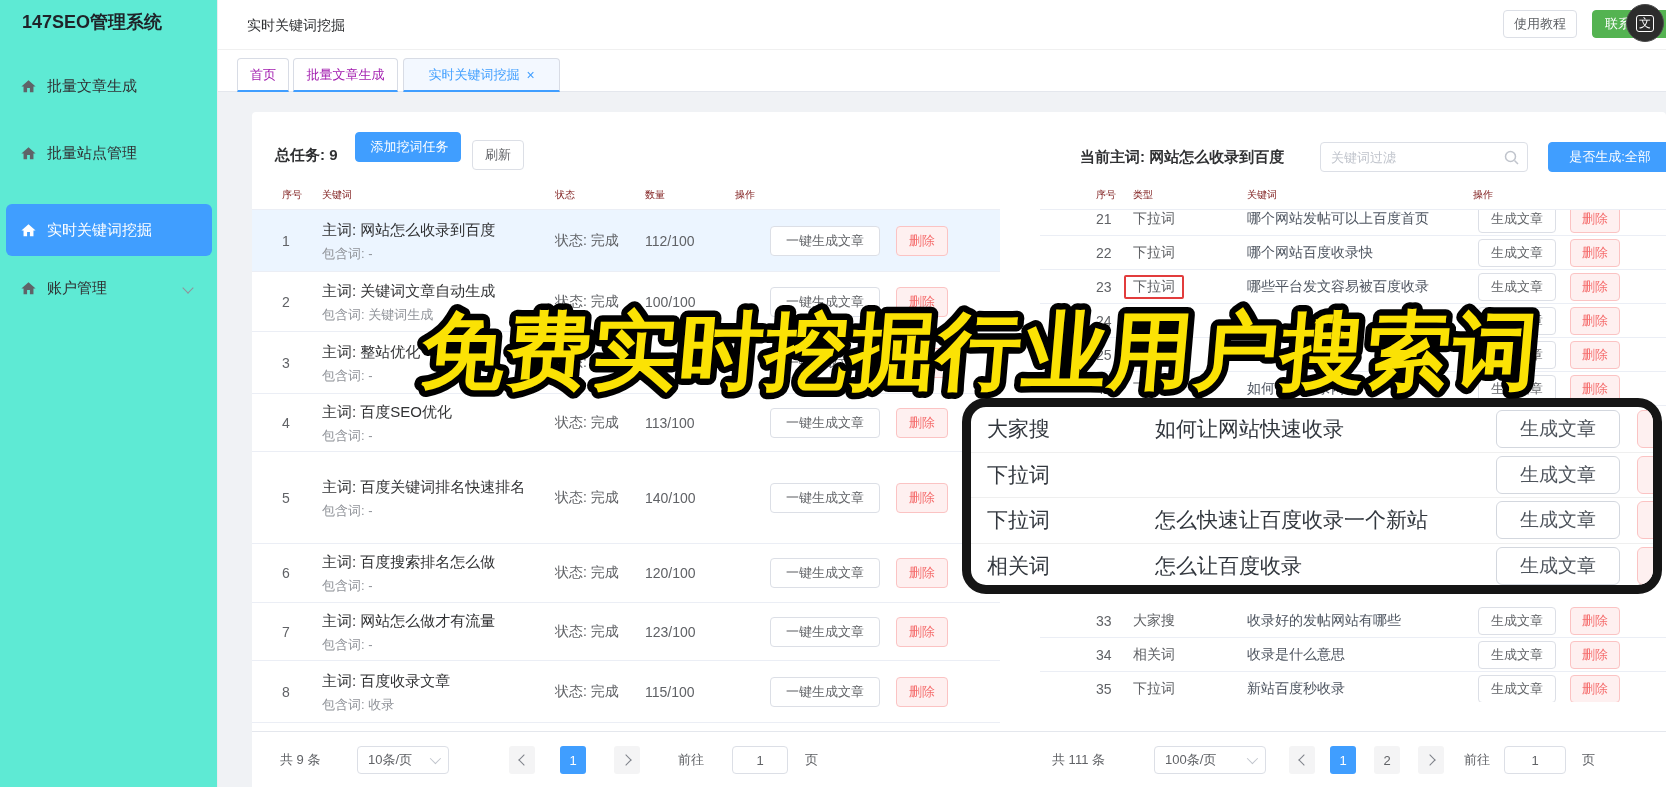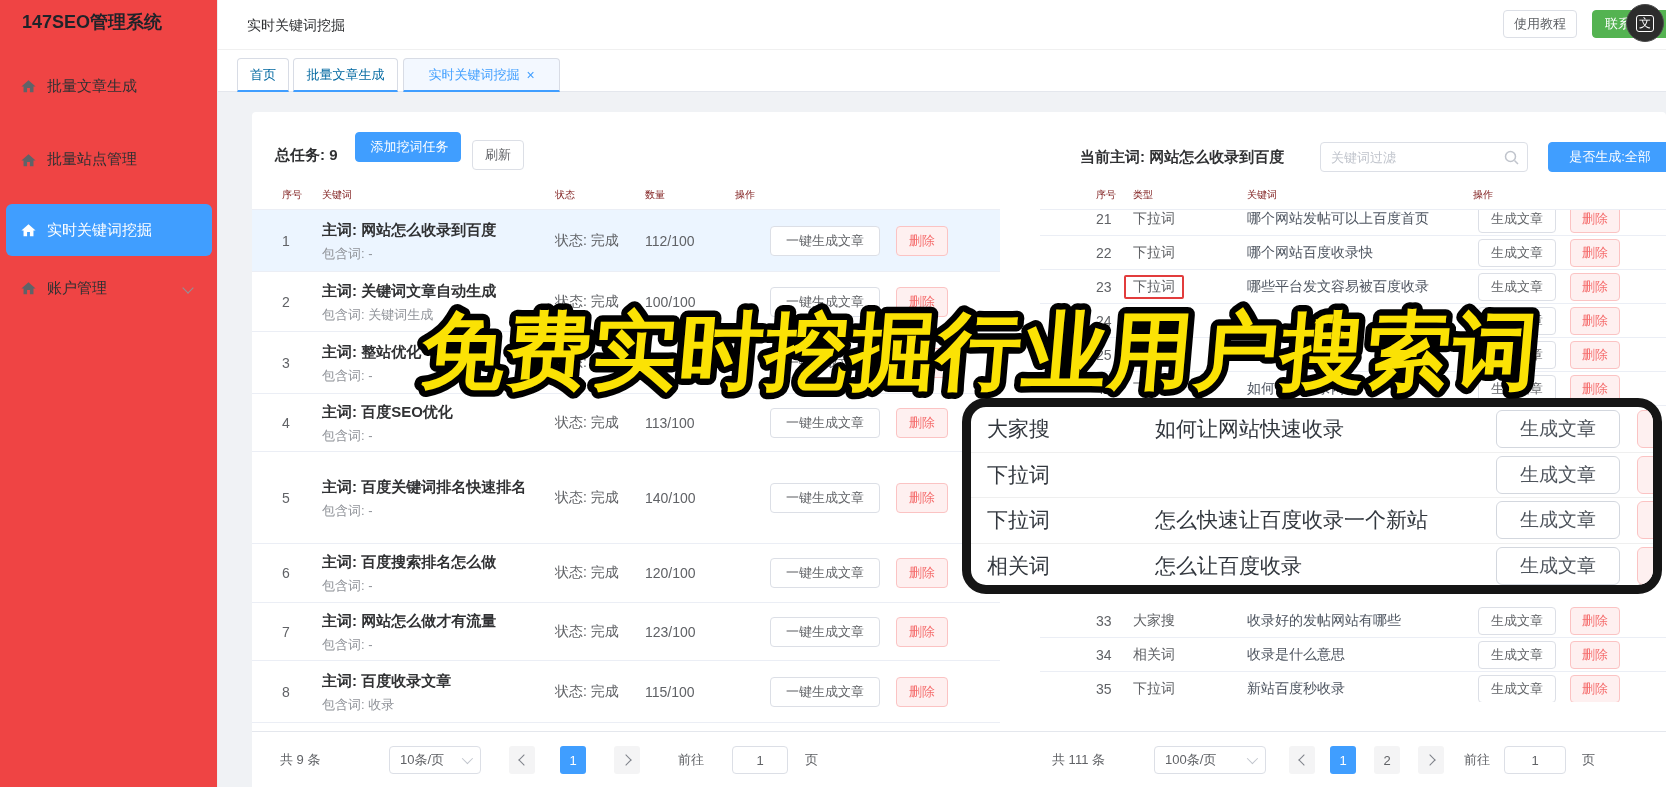--- a/index.html
+++ b/index.html
@@ -1,20 +1,20 @@
 <!DOCTYPE html>
 <html><head>
 <meta charset="utf-8">
 <style>
   html,body{margin:0;padding:0;background:#fff;}
   #screen{position:relative;width:1666px;height:787px;overflow:hidden;background:#fff;
           font-family:"Liberation Sans",sans-serif;color:#303133;}
   .abs{position:absolute;}
   
-  .sidebar{left:0;top:0;width:218px;height:787px;background:#ef4444;border-right:1px solid #ebedf0;box-sizing:border-box;}
+  .sidebar{left:0;top:0;width:218px;height:787px;background:#5eead4;border-right:1px solid #ebedf0;box-sizing:border-box;}
   .logo{left:22px;top:10px;font-size:18px;font-weight:bold;color:#1f2329;white-space:nowrap;}
   .side-item{left:0;width:218px;height:32px;display:flex;align-items:center;font-size:15px;color:#303133;cursor:pointer;}
   .side-item .ic{margin-left:20px;margin-right:10px;display:flex;}
   .side-active{left:6px;width:206px;height:52px;background:#409eff;border-radius:6px;color:#fff;display:flex;align-items:center;font-size:15px;cursor:pointer;}
   .side-active .ic{margin-left:14px;margin-right:10px;display:flex;}
   .chv{display:inline-block;width:7px;height:7px;border-right:1.5px solid #909399;border-bottom:1.5px solid #909399;transform:rotate(45deg);}
   
   .topbar{left:218px;top:0;width:1448px;height:50px;background:#fff;border-bottom:1px solid #f0f0f0;box-sizing:border-box;}
   .page-title{left:247px;top:0;height:50px;line-height:50px;font-size:14px;color:#303133;}
   .btn{box-sizing:border-box;border:1px solid #dcdfe6;background:#fff;color:#606266;font-size:13px;border-radius:4px;
@@ -22,36 +22,36 @@
   .btn.primary{background:#409eff;border-color:#409eff;color:#fff;}
   .btn.danger{background:#fef0f0;border-color:#fbc3c3;color:#f56c6c;}
   .btn.green{background:#54b351;border-color:#54b351;color:#fff;justify-content:flex-start;padding-left:12px;}
   .float-circle{left:1626px;top:4px;width:38px;height:38px;border-radius:50%;background:#2c2c2c;border:1px solid #4a4a4a;
                 display:flex;align-items:center;justify-content:center;z-index:12;box-sizing:border-box;}
   .float-circle span{color:#fff;font-size:12px;border:1px solid #fff;border-radius:3px;padding:0 2px;line-height:15px;}
   
   .tabbar{left:218px;top:50px;width:1448px;height:42px;background:#fff;border-bottom:1px solid #e4e7ed;box-sizing:border-box;}
   .tab{top:58px;height:34px;box-sizing:border-box;border:1px solid #d8dce5;border-bottom:2px solid #409eff;
        border-radius:4px 4px 0 0;background:#fff;display:flex;align-items:center;justify-content:center;
-       font-size:13px;color:#0369a1;cursor:pointer;}
+       font-size:13px;color:#a21caf;cursor:pointer;}
   .tab.active{color:#409eff;background:#f3f8ff;}
   .tab .x{margin-left:7px;font-size:14px;}
   
   .graybg{left:218px;top:92px;width:1448px;height:695px;background:#f0f2f5;}
   .card{left:252px;top:112px;width:1414px;height:675px;background:#fff;border-radius:4px 4px 0 0;}
   .th{position:absolute;top:0;line-height:30px;font-size:10px;color:#7f1d1d;white-space:nowrap;}
   .vc{position:absolute;top:50%;transform:translateY(-50%);}
   
   .lhead{left:252px;top:180px;width:748px;height:30px;border-bottom:1px solid #ebeef5;box-sizing:border-box;}
   .lrows{left:252px;top:210px;width:748px;}
   .lrow{position:relative;border-bottom:1px solid #ebeef5;box-sizing:border-box;}
   .lrow.sel{background:#ecf5ff;}
   .cno{left:30px;font-size:14px;color:#606266;}
   .lkw{left:70px;width:210px;}
-  .lmain{font-size:15px;font-weight:bold;color:#303133;line-height:23px;}
+  .lmain{font-size:15px;font-weight:normal;color:#303133;line-height:23px;}
   .linc{font-size:13px;color:#909399;line-height:20px;margin-top:3px;white-space:nowrap;}
   .lst{left:303px;font-size:14px;color:#606266;white-space:nowrap;}
   .lct{left:393px;font-size:14px;color:#606266;white-space:nowrap;}
   .lgen{left:518px;width:110px;height:30px;}
   .ldel{left:644px;width:52px;height:30px;}
   
   .rhead{left:1040px;top:180px;width:626px;height:30px;border-bottom:1px solid #ebeef5;box-sizing:border-box;}
   .rrows{left:1040px;top:210px;width:626px;height:492px;overflow:hidden;}
   .rrow{position:relative;height:34px;border-bottom:1px solid #ebeef5;box-sizing:border-box;}
   .rno{left:56px;font-size:14px;color:#606266;}
@@ -100,21 +100,21 @@
   <div class="abs sidebar">
     <div class="abs logo">147SEO管理系统</div>
     <div class="abs side-item" style="top:70px;">
       <span class="ic">
           <svg width="17" height="17" viewBox="0 0 24 24">
             <path d="M12 3 L2 12 h3 v8 h5 v-6 h4 v6 h5 v-8 h3 Z" fill="#5f6368"></path>
           </svg>
         </span>
       <span>批量文章生成</span>
     </div>
-    <div class="abs side-item" style="top:137px;align-items:flex-end;">
+    <div class="abs side-item" style="top:137px;">
       <span class="ic">
           <svg width="17" height="17" viewBox="0 0 24 24">
             <path d="M12 3 L2 12 h3 v8 h5 v-6 h4 v6 h5 v-8 h3 Z" fill="#5f6368"></path>
           </svg>
         </span>
       <span>批量站点管理</span>
     </div>
     <div class="abs side-active" style="top:204px;">
       <span class="ic">
           <svg width="17" height="17" viewBox="0 0 24 24">
@@ -371,21 +371,21 @@
       <span class="vc zkw">怎么让百度收录</span>
       <button class="btn vc zgen">生成文章</button>
       <button class="btn danger vc zdel">删除</button>
     </div>
   </div>
 
   <div class="abs divider"></div>
 
   <div class="abs pag" style="left:252px;width:748px;">
     <span class="pgtext" style="left:28px;">共 9 条</span>
-    <div class="pgsel" style="left:105px;width:92px;margin-left:32px;">
+    <div class="pgsel" style="left:105px;width:92px;">
       <span>10条/页</span>
         <span class="chvd"></span>
     </div>
     <div class="pgbtn" style="left:257px;">
         <span class="arr l"></span>
       </div>
     <div class="pgbtn active" style="left:308px;">1</div>
     <div class="pgbtn" style="left:362px;">
         <span class="arr r"></span>
       </div>

